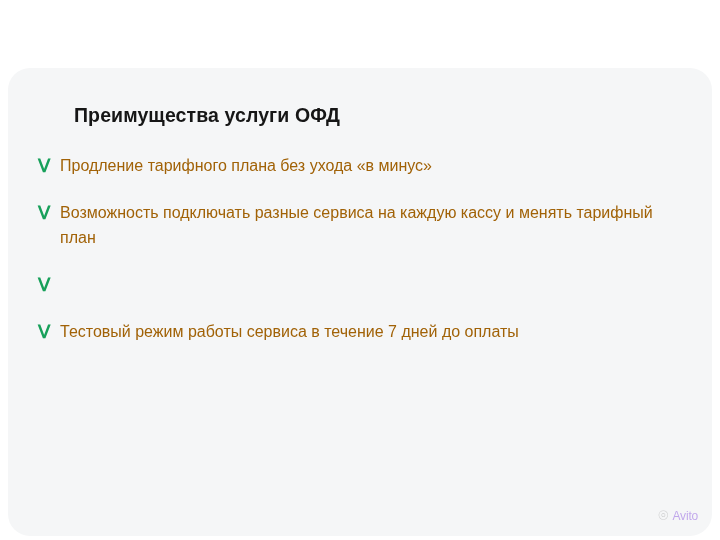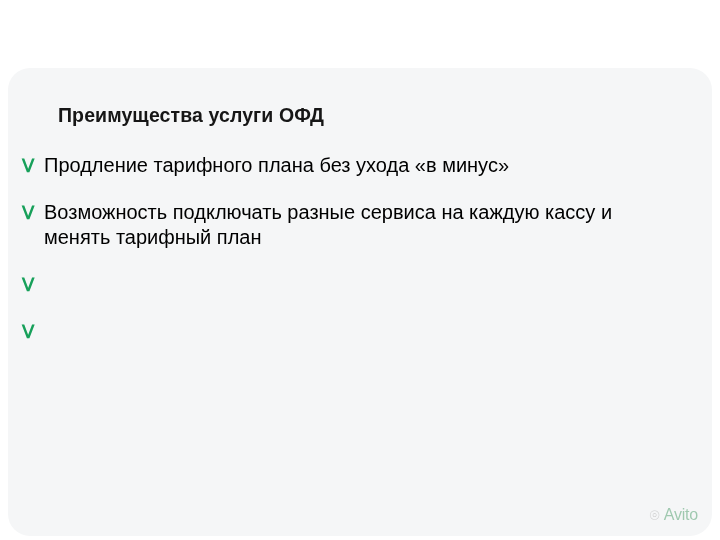--- a/index.html
+++ b/index.html
@@ -23,21 +23,21 @@
     position: absolute;
     left: 8px;
     top: 68px;
     width: 704px;
     height: 468px;
     background: #f5f6f7;
     border-radius: 22px;
   }
   .content {
     position: absolute;
-    left: 8px;
+    left: 24px;
     top: 36px;
     right: 28px;
   }
   .card-title {
     font-size: 19.5px;
     font-weight: bold;
     color: #161616;
     margin: 0 0 26px 42px;
     letter-spacing: 0.1px;
   }
@@ -60,42 +60,42 @@
     margin-top: 1px;
     color: #17a05a;
     font-size: 18px;
     font-weight: bold;
     line-height: 24px;
     text-align: left;
     padding-left: 6px;
     box-sizing: border-box;
   }
   .bullet-text {
-    font-size: 20px;
+    font-size: 16px;
     line-height: 25px;
-    color: #000000;
+    color: #a16207;
     max-width: 600px;
   }
   .watermark {
     position: absolute;
     right: 22px;
     bottom: 16px;
     display: flex;
     align-items: center;
     gap: 4px;
     opacity: 0.38;
   }
   .watermark-glyph {
     font-size: 17px;
     color: #8d8d8d;
     line-height: 1;
   }
   .watermark-text {
-    font-size: 16px;
-    color: #15803d;
+    font-size: 12px;
+    color: #6d28d9;
     letter-spacing: -0.2px;
   }
 </style>
 </head>
 <body>
 
 <div class="stage">
 
   <div class="card">
     <div class="content">
@@ -113,20 +113,21 @@
           <span class="check-icon">ᐯ</span>
           <span class="bullet-text">Возможность подключать разные сервиса на каждую кассу и менять тарифный план</span>
         </li>
 
         <li class="bullet-item">
           <span class="check-icon">ᐯ</span>
         </li>
 
         <li class="bullet-item">
           <span class="check-icon">ᐯ</span>
+          <span class="bullet-text">Тестовый режим работы сервиса в течение 7 дней до оплаты</span>
         </li>
 
       </ul>
     </div>
   </div>
 
   <div class="watermark">
     <span class="watermark-glyph">⌾</span>
     <span class="watermark-text">Avito</span>
   </div>

